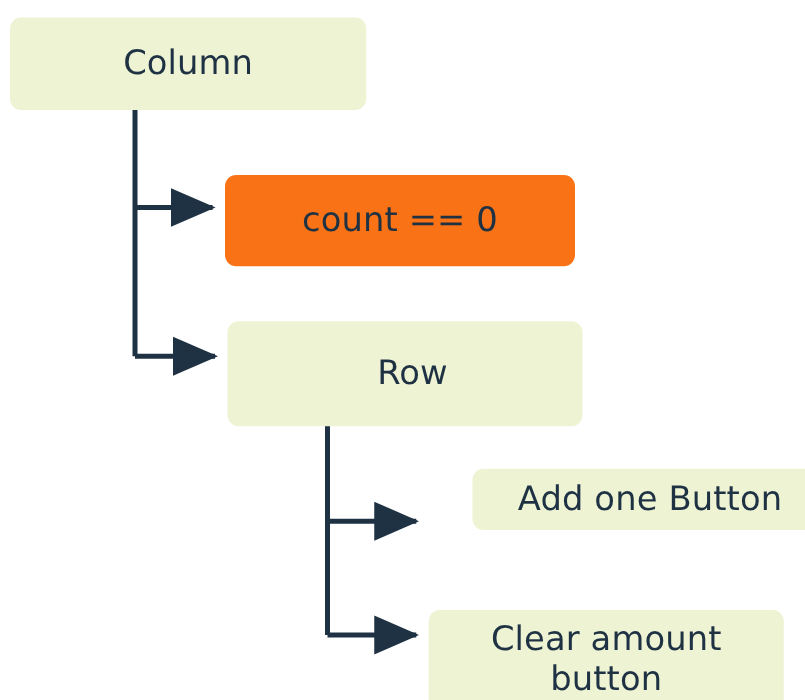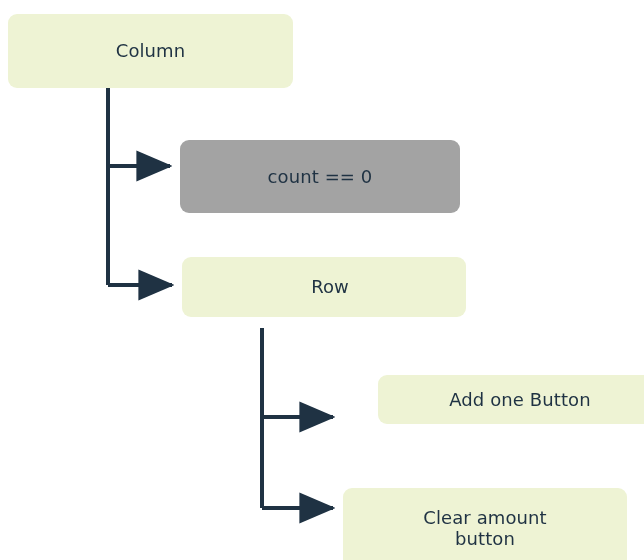--- a/index.html
+++ b/index.html
@@ -17,21 +17,21 @@
   }
   .node {
     position: absolute;
     box-sizing: border-box;
     border-radius: 9px;
     display: flex;
     align-items: center;
     justify-content: center;
     text-align: center;
     color: #1f3243;
-    font-size: 18px;
+    font-size: 27px;
     line-height: 1.18;
     letter-spacing: 0.1px;
     padding: 4px 10px;
     white-space: pre-line;
   }
   .node-column {
     left: 8px;
     top: 14px;
     width: 285px;
     height: 74px;
@@ -39,21 +39,21 @@
   .node-count {
     left: 180px;
     top: 140px;
     width: 280px;
     height: 73px;
   }
   .node-row {
     left: 182px;
     top: 257px;
     width: 284px;
-    height: 60px;
+    height: 84px;
     padding-left: 22px;
   }
   .node-add {
     left: 343px;
     top: 375px;
     width: 284px;
     height: 49px;
     margin-left: 35px;
   }
   .node-clear {
@@ -91,21 +91,21 @@
 
     <path d="M262,328 L262,508" stroke="#1f3243" stroke-width="4" fill="none"></path>
 
     <path d="M262,417 L333,417" stroke="#1f3243" stroke-width="4" fill="none" marker-end="url(#arrowhead)"></path>
 
     <path d="M262,508 L333,508" stroke="#1f3243" stroke-width="4" fill="none" marker-end="url(#arrowhead)"></path>
   </svg>
 
   <div class="node node-column" style="background: rgb(238, 243, 212);">Column</div>
 
-  <div class="node node-count" style="background: #a3a3a3;">count == 0</div>
+  <div class="node node-count" style="background: #f97316;">count == 0</div>
 
   <div class="node node-row" style="background: rgb(238, 243, 212);">Row</div>
 
   <div class="node node-add" style="background: rgb(238, 243, 212);">Add one Button</div>
 
   <div class="node node-clear" style="background: rgb(238, 243, 212); margin-top: 16px;">Clear amount
 button</div>
 
 </div>
 

